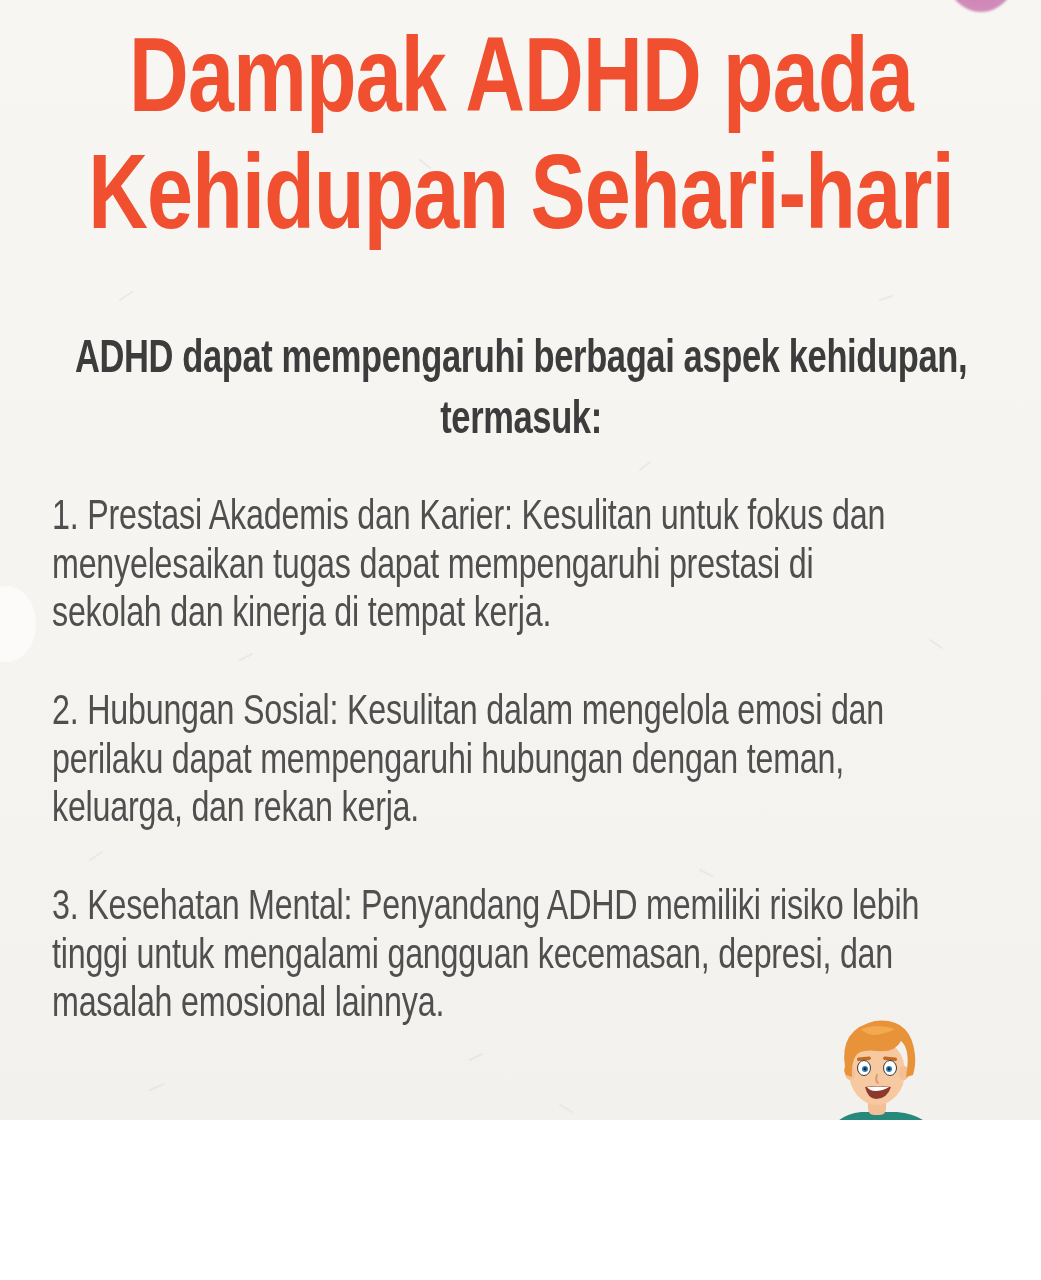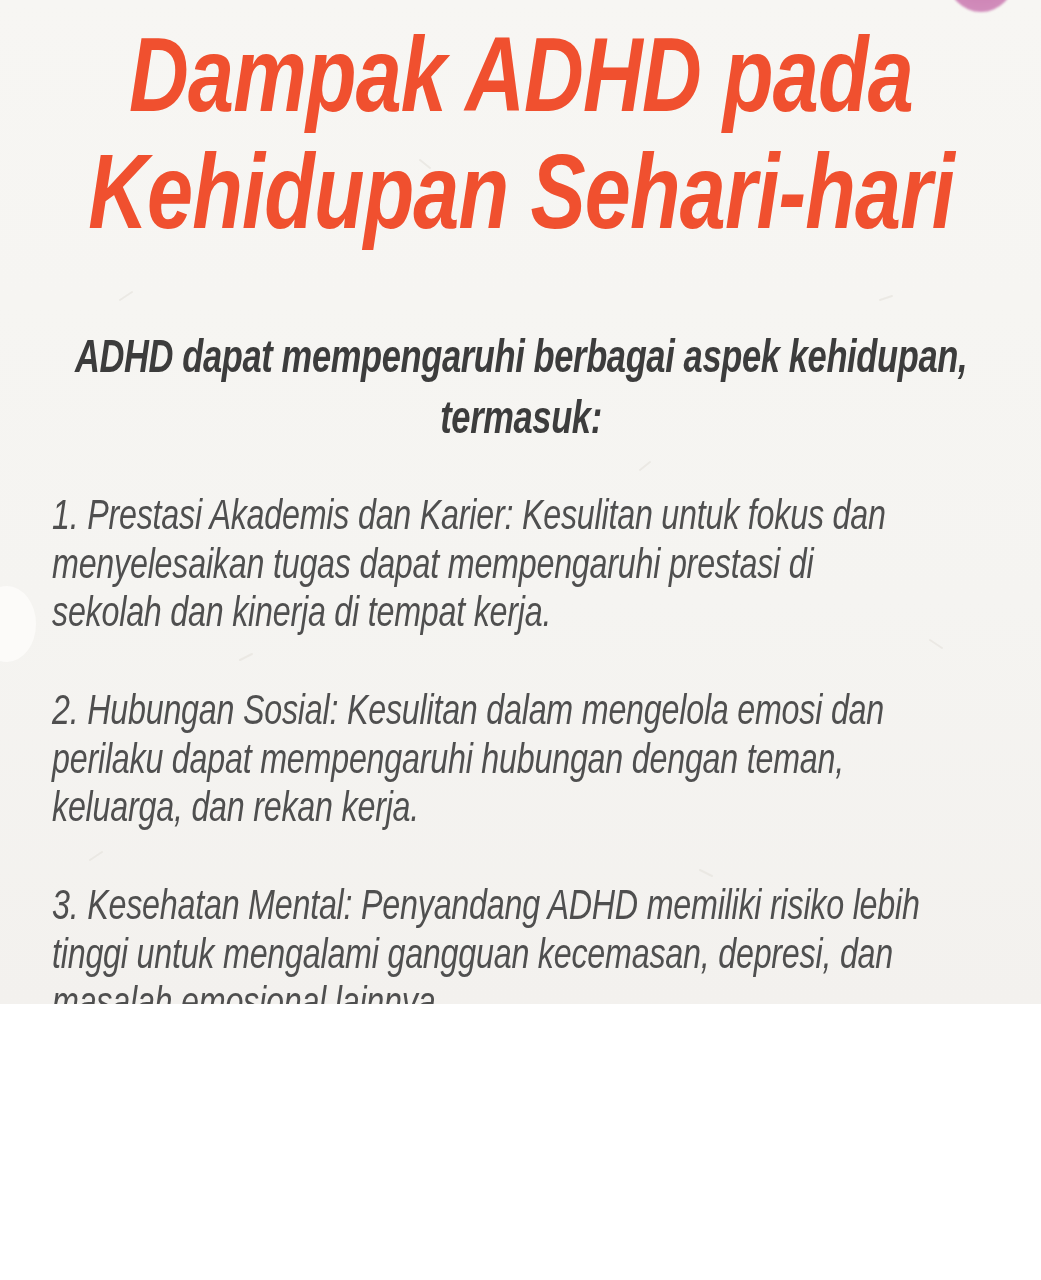--- a/index.html
+++ b/index.html
@@ -4,24 +4,23 @@
 <style>
   html, body { margin: 0; padding: 0; }
   body {
     width: 1041px; height: 1280px;
     font-family: "Liberation Sans", sans-serif;
     background: #ffffff;
     overflow: hidden;
   }
   .canvas {
     position: relative;
-    width: 1041px; height: 1004px;
+    width: 1041px; height: 1120px;
     background: linear-gradient(180deg, #f7f6f3 0%, #f5f4f1 60%, #f3f1ee 100%);
     overflow: hidden;
-    font-style: italic;
   }
   
   .title {
     position: absolute;
     top: 16px; left: 50%;
     width: 1300px;
     transform: translateX(-50%) scaleX(0.78);
     text-align: center;
     font-size: 106px;
     line-height: 1.10;

